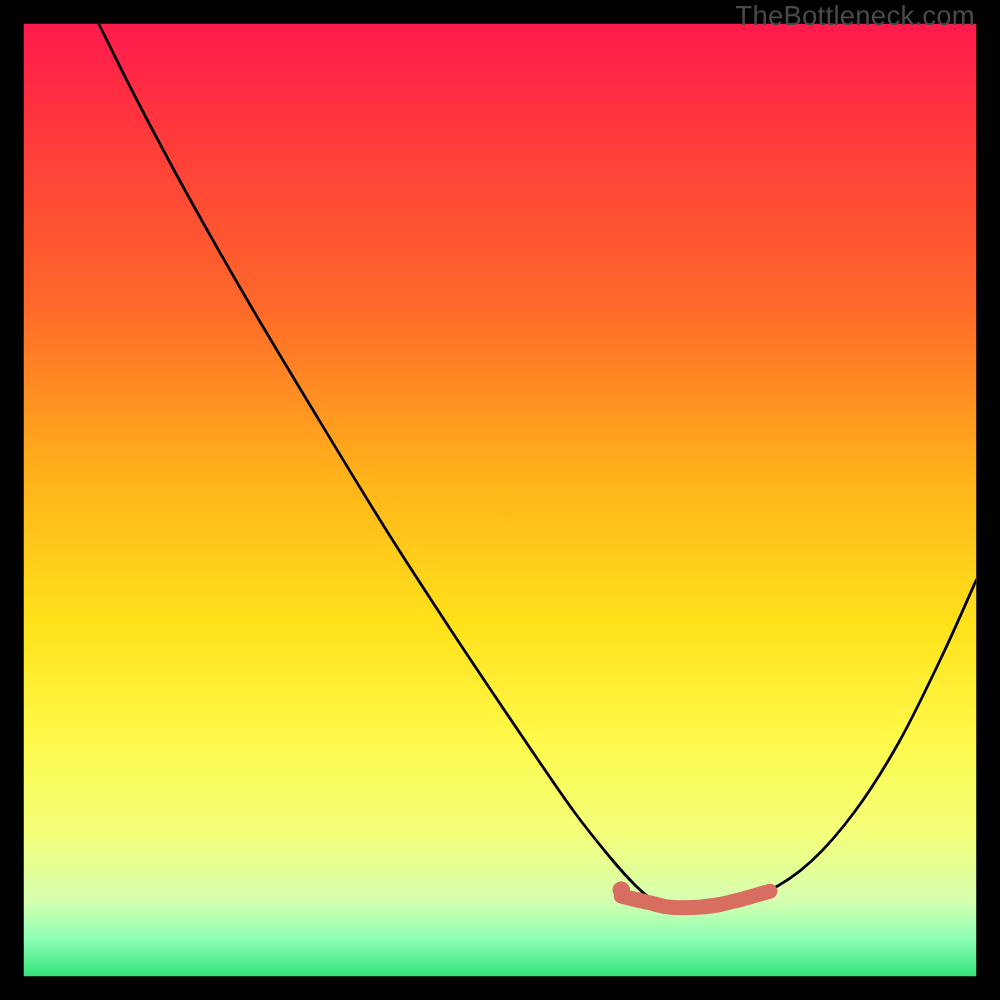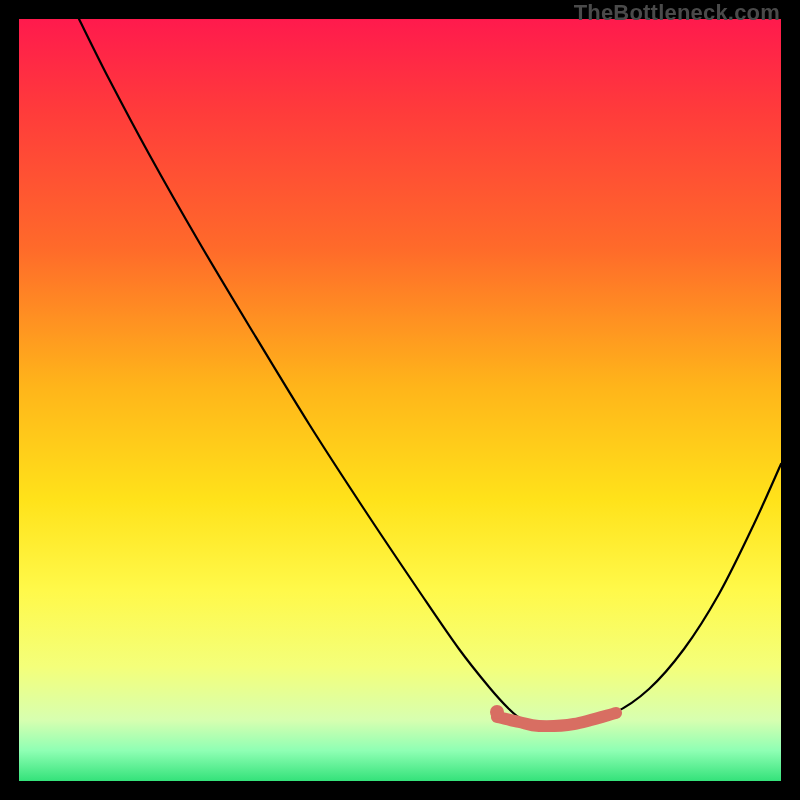--- a/index.html
+++ b/index.html
@@ -28,21 +28,21 @@
       #d7ffb0 92%,
       #8fffb4 96%,
       #34e27a 100%);
   }
   .watermark {
     position: absolute;
     top: 0px;
     right: 20px;
     color: #4a4a4a;
     font-size: 22px;
-    font-weight: 700;
+    font-weight: 400;
     letter-spacing: 0.2px;
     user-select: none;
   }
   svg.plot {
     position: absolute;
     left: 0;
     top: 0;
     width: 762px;
     height: 762px;
   }

